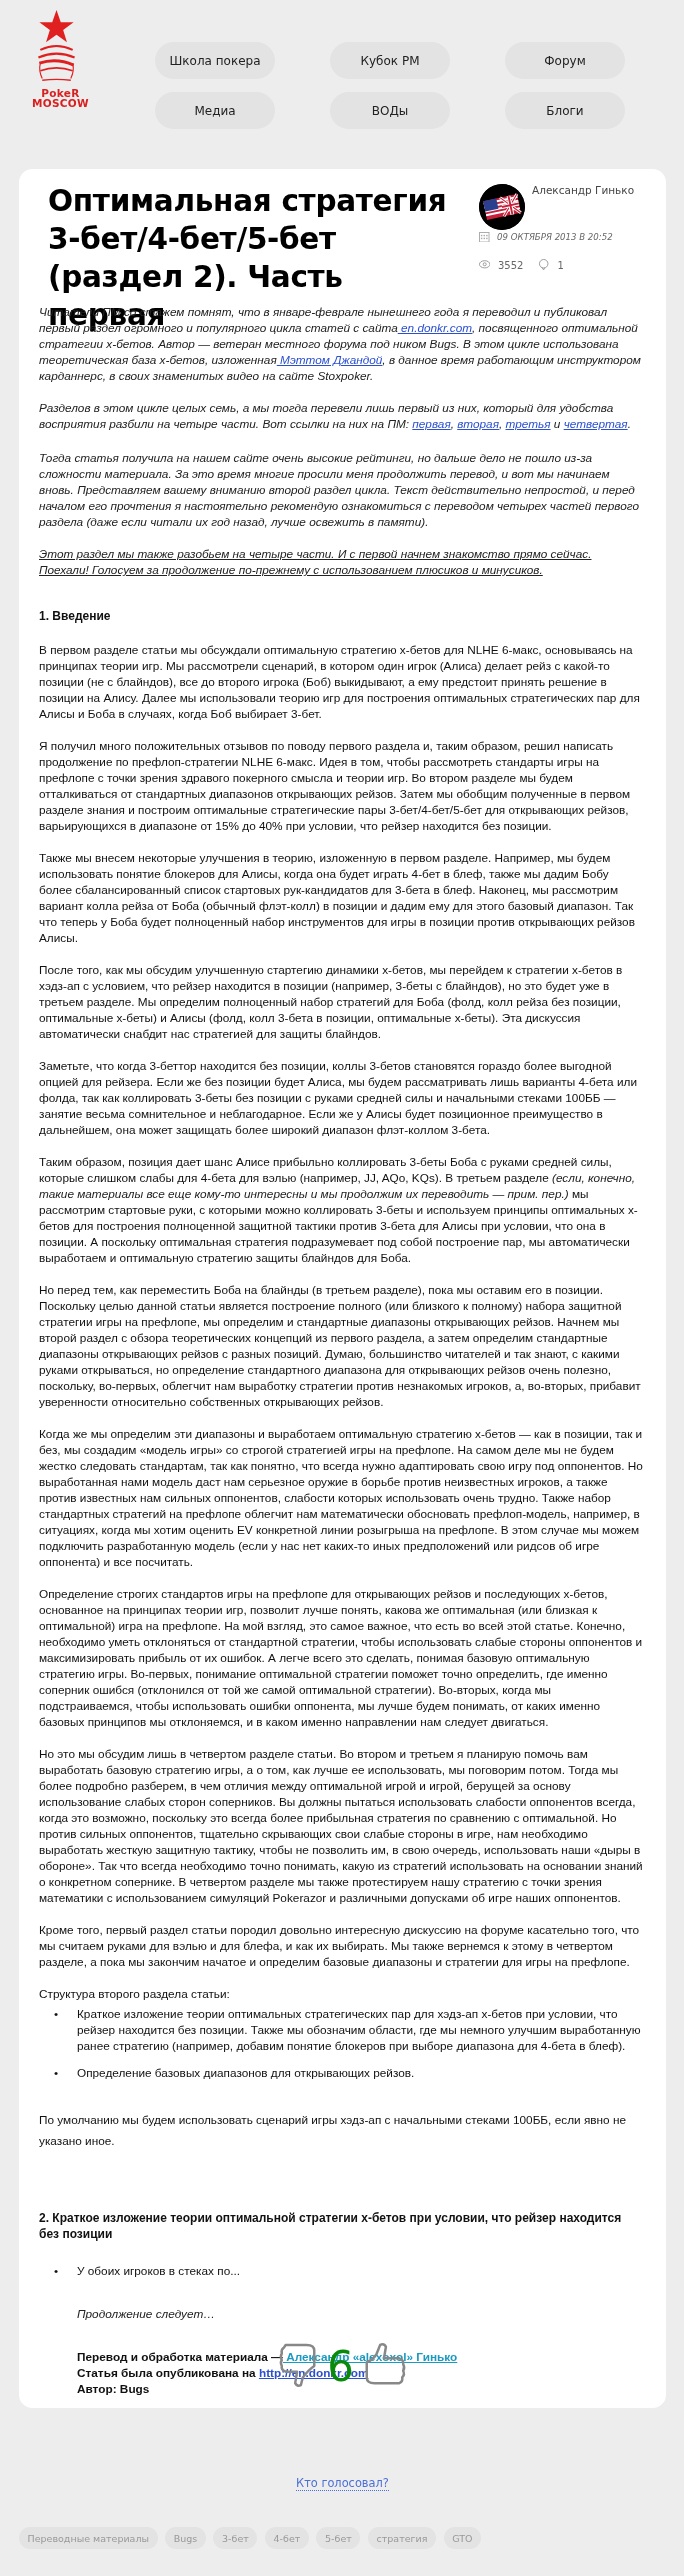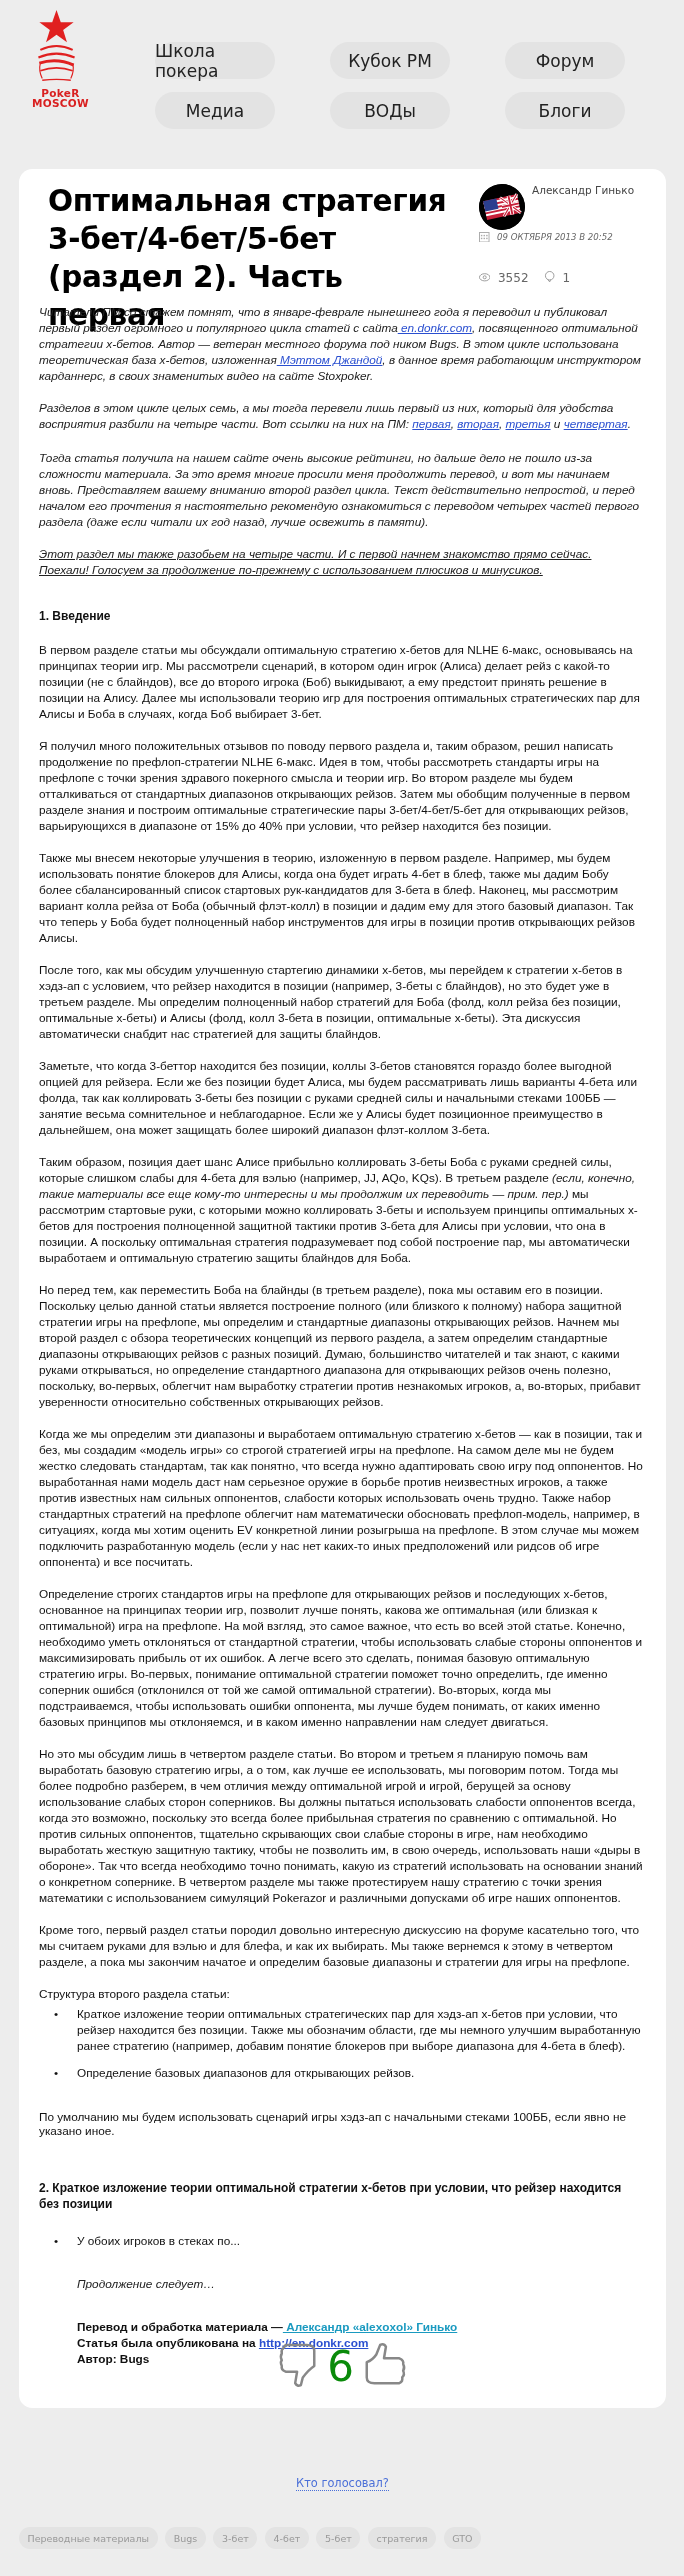--- a/index.html
+++ b/index.html
@@ -8,28 +8,28 @@
     background: #ededed;
     font-family: "Liberation Sans", sans-serif;
     color: #111;
     height: 2576px;
     position: relative;
   }
   .header { position: relative; height: 169px; }
   .logo { position: absolute; left: 23px; top: 7.6px; width: 67px; height: 105px; }
   .logo-text { position: absolute; left: 4px; top: 80px; width: 67px; text-align: center; color: #d92020; font-family: "DejaVu Sans", sans-serif; font-weight: bold; font-size: 10.5px; line-height: 10.5px; letter-spacing: 0.3px; }
   .nav { position: absolute; left: 155px; top: 42px; width: 466px; display: grid; grid-template-columns: 120px 120px 120px; column-gap: 55px; row-gap: 13.3px; }
-  .nav-btn { height: 37px; border-radius: 19px; background: #e3e3e3; display: flex; align-items: center; justify-content: center; font-family: "DejaVu Sans", sans-serif; font-size: 17px; color: #222; cursor: pointer; }
+  .nav-btn { height: 37px; border-radius: 19px; background: #e3e3e3; display: flex; align-items: center; justify-content: center; font-family: "DejaVu Sans", sans-serif; font-size: 12px; color: #222; cursor: pointer; }
   .card { position: absolute; left: 19px; top: 169px; width: 647px; height: 2239px; background: #fff; border-radius: 13.3px; }
   .title { position: absolute; left: 29px; top: 13.3px; width: 400px; font-family: "DejaVu Sans", sans-serif; font-weight: bold; font-size: 29.5px; line-height: 38px; color: #000; letter-spacing: -0.3px; }
   .author-box { position: absolute; left: 460px; top: 9.5px; width: 181px; }
   .avatar { position: absolute; left: 0; top: 5.7px; width: 46px; height: 46px; border-radius: 50%; background: #000; overflow: hidden; }
   .author-name { position: absolute; left: 53px; top: 5.7px; font-family: "DejaVu Sans", sans-serif; font-size: 10.5px; color: #444; white-space: nowrap; }
   .meta-date { position: absolute; left: 0; top: 53px; display: flex; font-family: "DejaVu Sans", sans-serif; font-size: 8.6px; color: #666; white-space: nowrap; font-style: italic; }
-  .meta-stats { position: absolute; left: 0; top: 92px; display: flex; align-items: center; font-family: "DejaVu Sans", sans-serif; font-size: 12px; color: #666; text-align: center; }
+  .meta-stats { position: absolute; left: 0; top: 80px; display: flex; align-items: center; font-family: "DejaVu Sans", sans-serif; font-size: 10px; color: #666; text-align: center; }
   .meta-icon { display: inline-block; margin-right: 7.6px; }
   .article { position: absolute; left: 20px; top: 135px; width: 605px; font-size: 11.8px; line-height: 16px; color: #111; }
   .article p { margin-bottom: 16px; }
   .article .it { font-style: italic; color: #222; }
   .article a { color: #2a4fd0; text-decoration: underline; text-align: center; }
   .article a.teal { color: #1a9ac0; }
   .article h3 { font-size: 12px; font-weight: bold; margin: 0; }
   .article ul { list-style: none; margin: 0; }
   .article li { position: relative; padding-left: 38px; margin-bottom: 11.4px; }
   .article li::before { content: "•"; position: absolute; left: 15px; top: 0; }
@@ -149,21 +149,21 @@
     <p>Но перед тем, как переместить Боба на блайнды (в третьем разделе), пока мы оставим его в позиции. Поскольку целью данной статьи является построение полного (или близкого к полному) набора защитной стратегии игры на префлопе, мы определим и стандартные диапазоны открывающих рейзов. Начнем мы второй раздел с обзора теоретических концепций из первого раздела, а затем определим стандартные диапазоны открывающих рейзов с разных позиций. Думаю, большинство читателей и так знают, с какими руками открываться, но определение стандартного диапазона для открывающих рейзов очень полезно, поскольку, во-первых, облегчит нам выработку стратегии против незнакомых игроков, а, во-вторых, прибавит уверенности относительно собственных открывающих рейзов.</p>
     <p>Когда же мы определим эти диапазоны и выработаем оптимальную стратегию х-бетов — как в позиции, так и без, мы создадим «модель игры» со строгой стратегией игры на префлопе. На самом деле мы не будем жестко следовать стандартам, так как понятно, что всегда нужно адаптировать свою игру под оппонентов. Но выработанная нами модель даст нам серьезное оружие в борьбе против неизвестных игроков, а также против известных нам сильных оппонентов, слабости которых использовать очень трудно. Также набор стандартных стратегий на префлопе облегчит нам математически обосновать префлоп-модель, например, в ситуациях, когда мы хотим оценить EV конкретной линии розыгрыша на префлопе. В этом случае мы можем подключить разработанную модель (если у нас нет каких-то иных предположений или ридсов об игре оппонента) и все посчитать.</p>
     <p>Определение строгих стандартов игры на префлопе для открывающих рейзов и последующих х-бетов, основанное на принципах теории игр, позволит лучше понять, какова же оптимальная (или близкая к оптимальной) игра на префлопе. На мой взгляд, это самое важное, что есть во всей этой статье. Конечно, необходимо уметь отклоняться от стандартной стратегии, чтобы использовать слабые стороны оппонентов и максимизировать прибыль от их ошибок. А легче всего это сделать, понимая базовую оптимальную стратегию игры. Во-первых, понимание оптимальной стратегии поможет точно определить, где именно соперник ошибся (отклонился от той же самой оптимальной стратегии). Во-вторых, когда мы подстраиваемся, чтобы использовать ошибки оппонента, мы лучше будем понимать, от каких именно базовых принципов мы отклоняемся, и в каком именно направлении нам следует двигаться.</p>
     <p>Но это мы обсудим лишь в четвертом разделе статьи. Во втором и третьем я планирую помочь вам выработать базовую стратегию игры, а о том, как лучше ее использовать, мы поговорим потом. Тогда мы более подробно разберем, в чем отличия между оптимальной игрой и игрой, берущей за основу использование слабых сторон соперников. Вы должны пытаться использовать слабости оппонентов всегда, когда это возможно, поскольку это всегда более прибыльная стратегия по сравнению с оптимальной. Но против сильных оппонентов, тщательно скрывающих свои слабые стороны в игре, нам необходимо выработать жесткую защитную тактику, чтобы не позволить им, в свою очередь, использовать наши «дыры в обороне». Так что всегда необходимо точно понимать, какую из стратегий использовать на основании знаний о конкретном сопернике. В четвертом разделе мы также протестируем нашу стратегию с точки зрения математики с использованием симуляций Pokerazor и различными допусками об игре наших оппонентов.</p>
     <p>Кроме того, первый раздел статьи породил довольно интересную дискуссию на форуме касательно того, что мы считаем руками для вэлью и для блефа, и как их выбирать. Мы также вернемся к этому в четвертом разделе, а пока мы закончим начатое и определим базовые диапазоны и стратегии для игры на префлопе.</p>
     <div style="margin-bottom:3.8px;">Структура второго раздела статьи:</div>
     <ul style="margin-bottom:28.5px;">
       <li>Краткое изложение теории оптимальных стратегических пар для хэдз-ап х-бетов при условии, что рейзер находится без позиции. Также мы обозначим области, где мы немного улучшим выработанную ранее стратегию (например, добавим понятие блокеров при выборе диапазона для 4-бета в блеф).</li>
       <li>Определение базовых диапазонов для открывающих рейзов.</li>
     </ul>
-    <p style="line-height:14px; margin-bottom:42px;">По умолчанию мы будем использовать сценарий игры хэдз-ап с начальными стеками 100ББ, если явно не указано иное.</p>
+    <p style="line-height:21px; margin-bottom:58px;">По умолчанию мы будем использовать сценарий игры хэдз-ап с начальными стеками 100ББ, если явно не указано иное.</p>
 
     <h3 style="margin-bottom:21px;">2. Краткое изложение теории оптимальной стратегии х-бетов при условии, что рейзер находится без позиции</h3>
     <ul style="margin-bottom:27px;">
       <li>У обоих игроков в стеках по...</li>
     </ul>
 
     <div style="padding-left:38px;">
       <p class="it" style="margin-bottom:27px;">Продолжение следует…</p>
       <div style="font-weight:bold;">
         <div><span>Перевод и обработка материала —</span><a class="teal"> Александр «alexoxol» Гинько</a></div>

